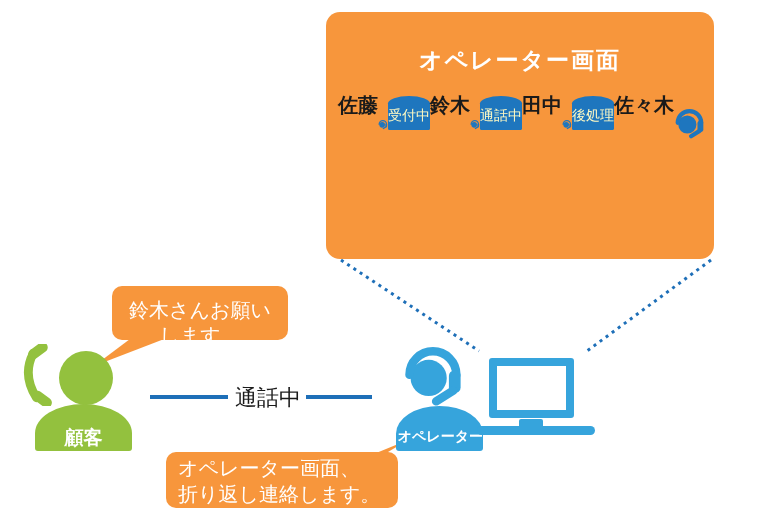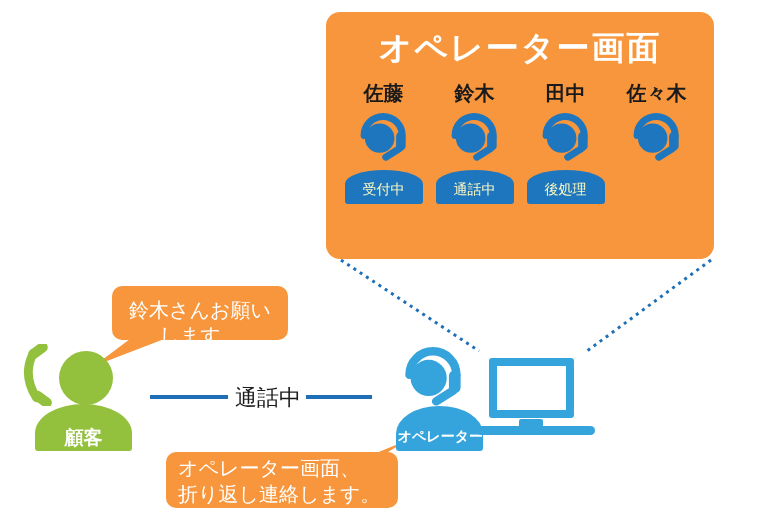--- a/index.html
+++ b/index.html
@@ -6,28 +6,28 @@
   html,body { background:#ffffff; }
   body { font-family:"Liberation Sans", sans-serif; }
   .stage { position:relative; width:768px; height:525px; background:#ffffff; overflow:hidden; }
 
   
   .panel {
     position:absolute; left:326px; top:12px; width:388px; height:247px;
     background:#F7963C; border-radius:14px; z-index:2;
   }
   .panel-title {
-    margin-top:16px; text-align:center; color:#ffffff;
-    font-size:33px; font-weight:bold; letter-spacing:2px; line-height:40px;
+    margin-top:28px; text-align:center; color:#ffffff;
+    font-size:23px; font-weight:bold; letter-spacing:2px; line-height:40px;
   }
   .cards {
     display:flex; justify-content:space-between;
     padding:0 12px; margin-top:12px;
   }
-  .card { width:92px; display:flex; flex-direction:column; align-items:center; }
+  .card { width:92px; display:flex; flex-direction:row; align-items:flex-start; }
   .op-name { font-size:20px; font-weight:bold; color:#1A1A1A; line-height:26px; white-space:nowrap; }
   .headset-svg { width:52px; height:54px; margin-top:6px; color:#1E76BE; }
   .status-badge {
     width:78px; height:34px; margin-top:4px; background:#1E76BE;
     border-radius:40px 40px 3px 3px / 14px 14px 3px 3px;
     display:flex; align-items:flex-end; justify-content:center;
     color:#fef9c3; font-size:14px; line-height:23px; padding-bottom:3px; white-space:nowrap;
   }
 
   

